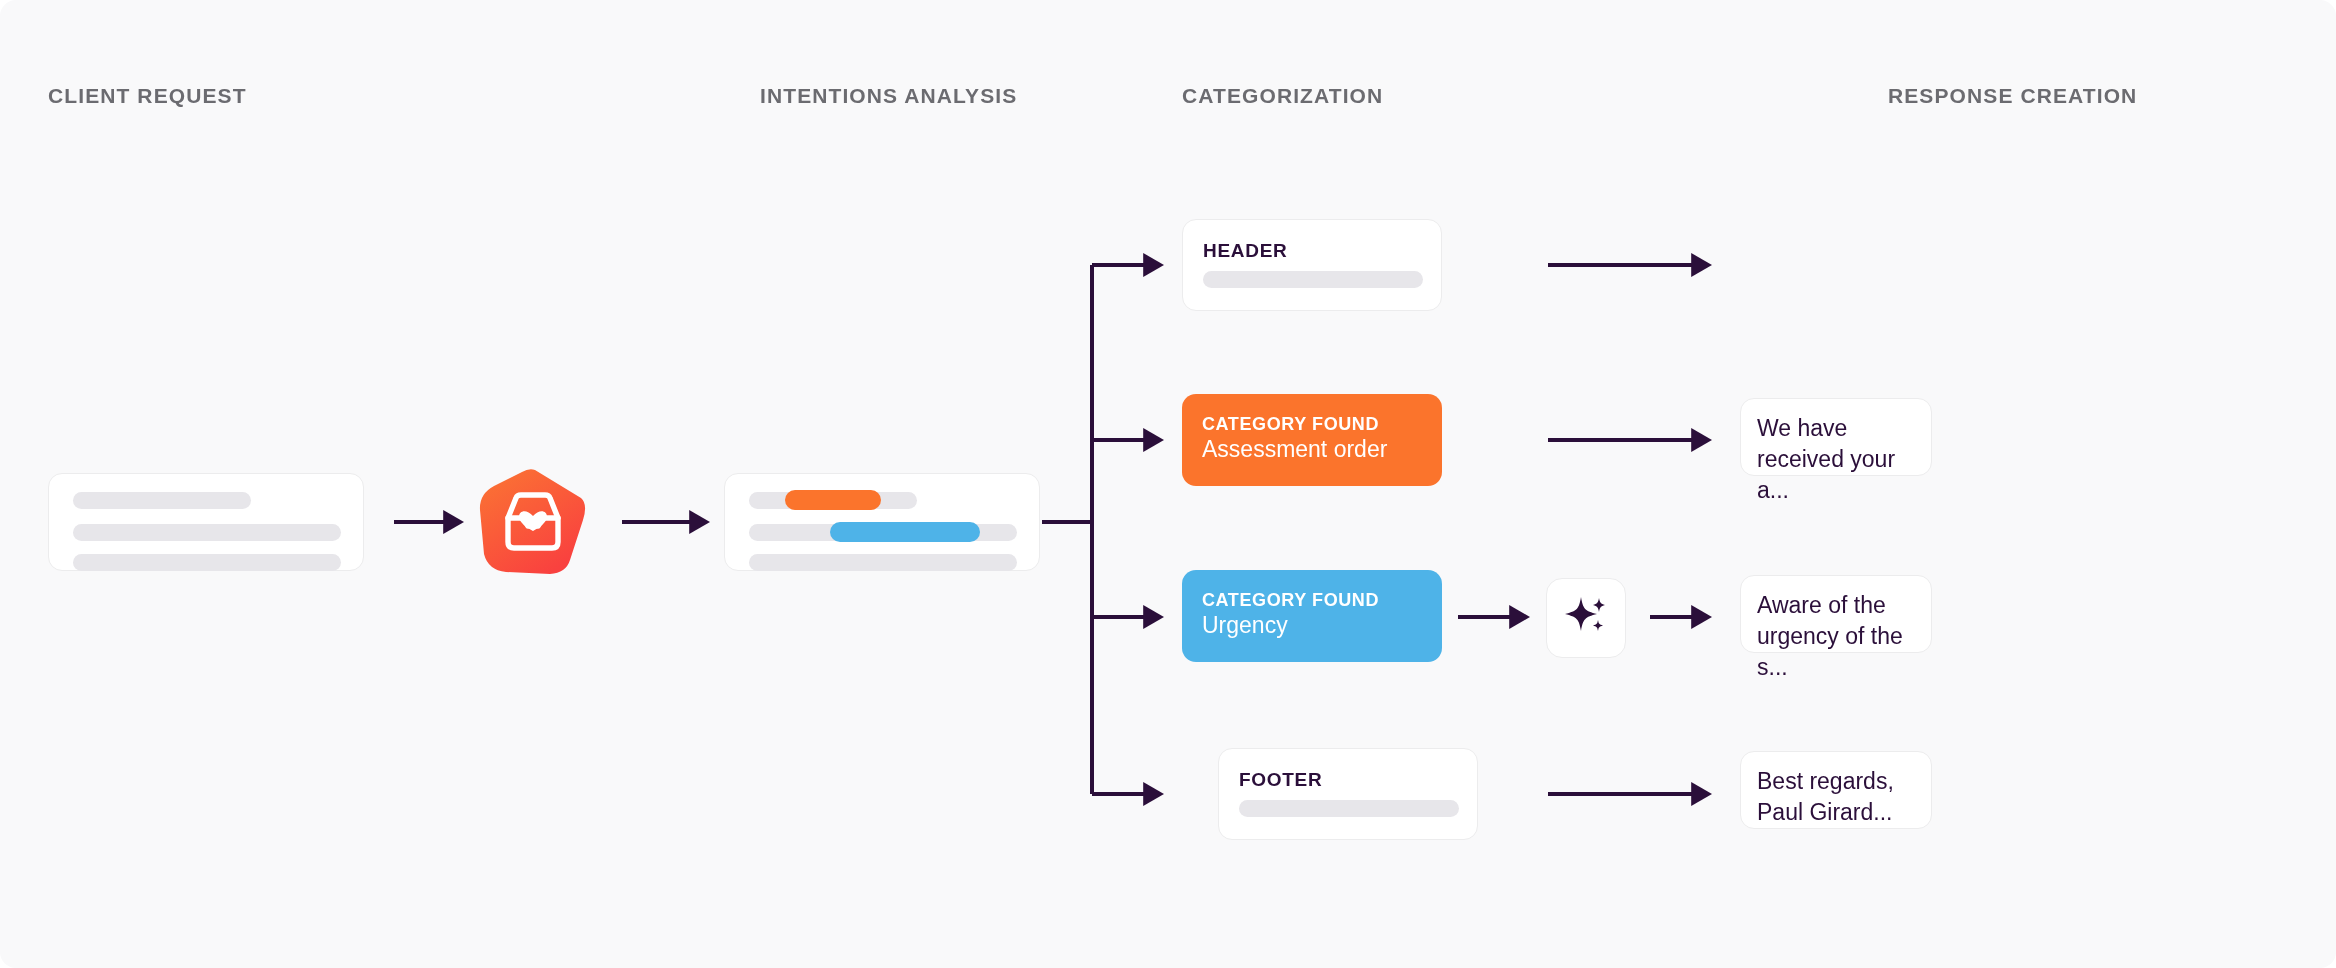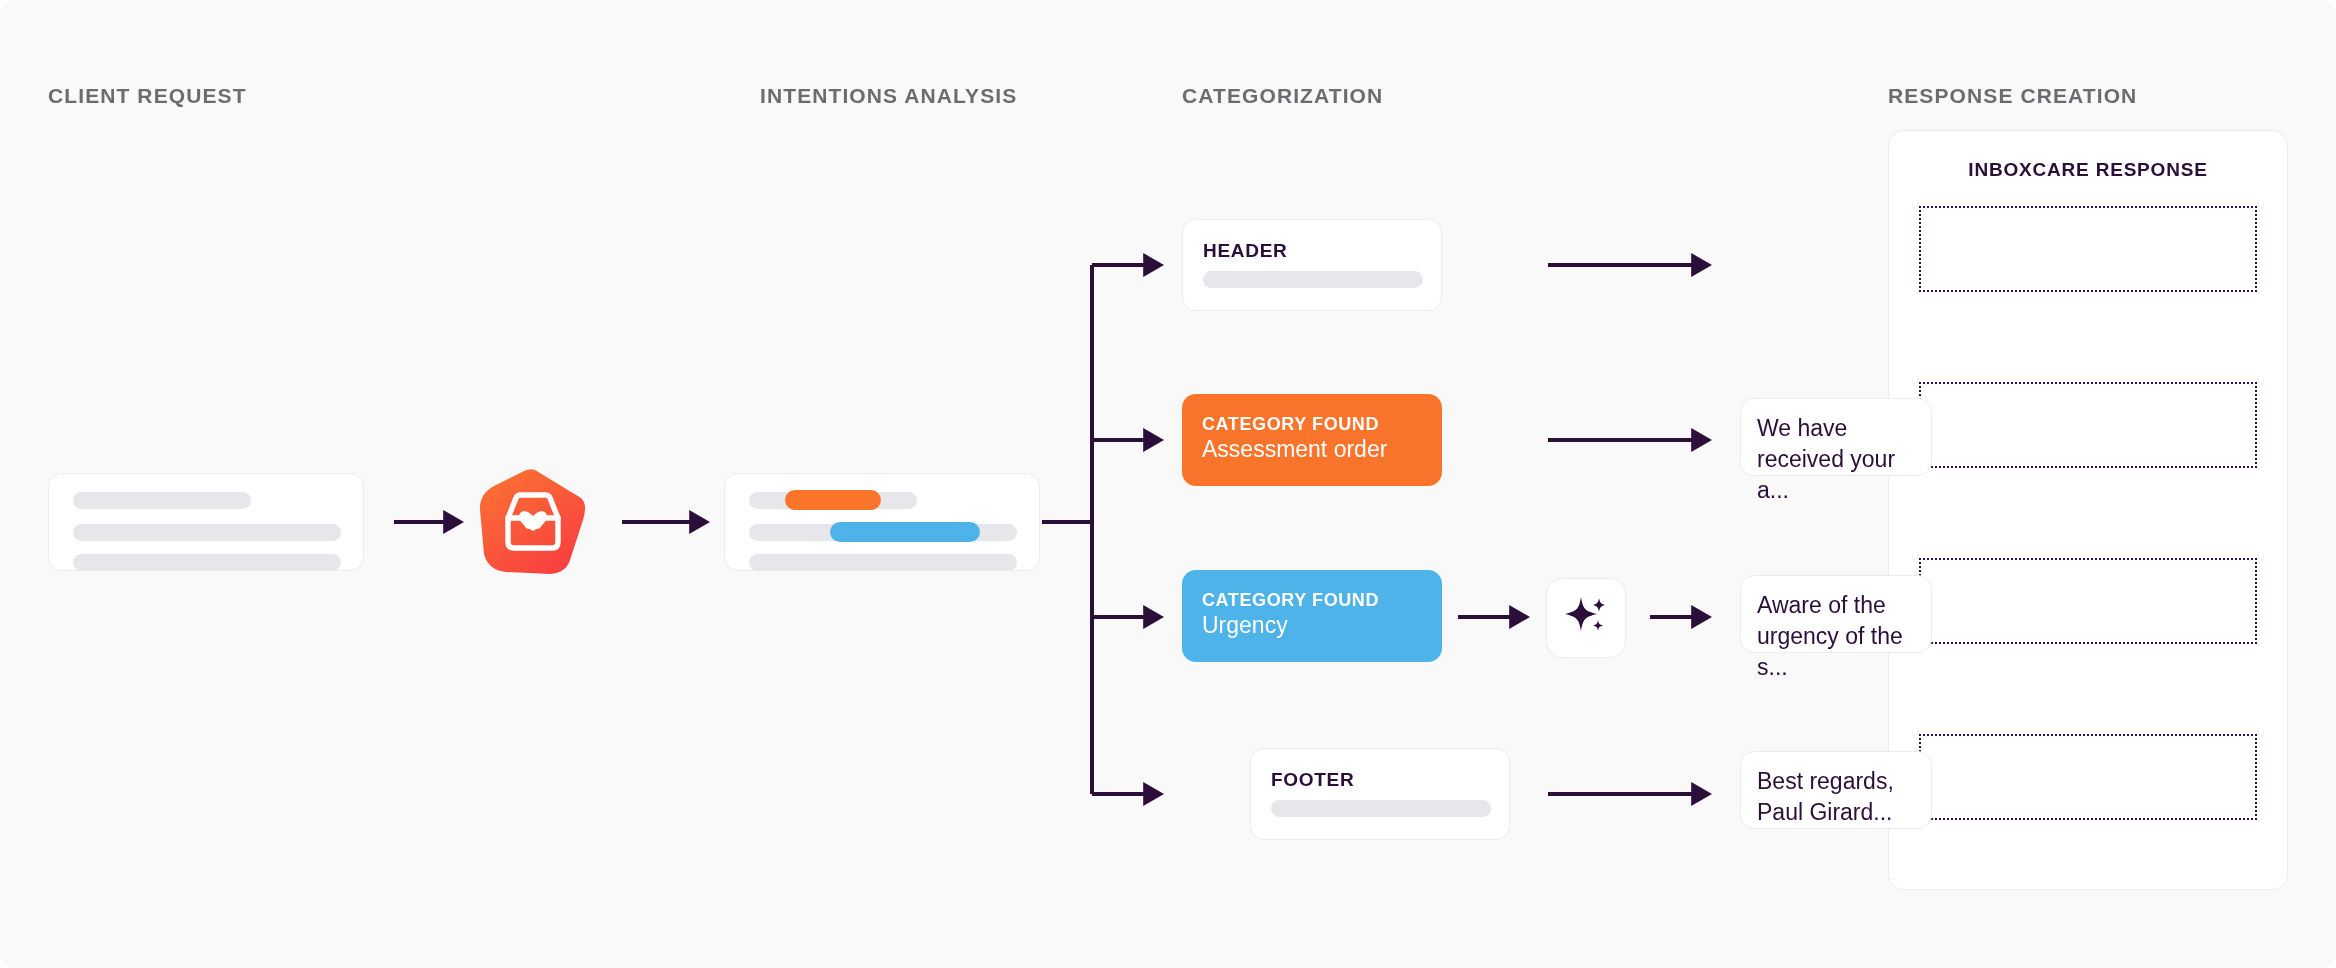--- a/index.html
+++ b/index.html
@@ -94,21 +94,21 @@
     font-size: 18px; font-weight: 700; letter-spacing: .6px; color: #ffffff;
   }
   .cat-filled .cat-value {
     font-size: 23px; font-weight: 400; color: #ffffff; margin-top: 1px;
     white-space: nowrap;
   }
 
   #cat-header   { left: 1182px; top: 219px; }
   #cat-assess   { left: 1182px; top: 394px; background: #fb742c; border: none; }
   #cat-urgency  { left: 1182px; top: 570px; background: #4eb3e8; border: none; }
-  #cat-footer   { left: 1250px; top: 748px; }
+  #cat-footer   { left: 1218px; top: 748px; }
 
   
   #sparkle-chip {
     position: absolute; left: 1546px; top: 578px; width: 80px; height: 80px;
     background: #ffffff; border: 1.5px solid #ececed; border-radius: 16px;
     display: flex; align-items: center; justify-content: center;
   }
 
   
   #response-panel {
@@ -242,25 +242,18 @@
   <div id="sparkle-chip">
     <span>
       <svg width="46" height="46" viewBox="0 0 46 46">
         <path d="M18 4 C20 16 22 18 34 21 C22 24 20 26 18 38 C16 26 14 24 2 21 C14 18 16 16 18 4 Z" fill="#2b0f3a"></path>
         <path d="M36 5 C37 10 37.6 10.6 42 12 C37.6 13.4 37 14 36 19 C35 14 34.4 13.4 30 12 C34.4 10.6 35 10 36 5 Z" fill="#2b0f3a"></path>
         <path d="M35 27 C35.8 31 36.2 31.4 40 32.5 C36.2 33.6 35.8 34 35 38 C34.2 34 33.8 33.6 30 32.5 C33.8 31.4 34.2 31 35 27 Z" fill="#2b0f3a"></path>
       </svg>
     </span>
   </div>
 
-  <div id="response-panel">
-    <div id="response-panel-title">INBOXCARE RESPONSE</div>
-    <div class="dash-slot s1"></div>
-    <div class="dash-slot s2"></div>
-    <div class="dash-slot s3"></div>
-    <div class="dash-slot s4"></div>
-  </div>
 
   <div class="resp-card" id="resp-2">We have received your a...</div>
   <div class="resp-card" id="resp-3">Aware of the urgency of the s...</div>
   <div class="resp-card" id="resp-4">Best regards, Paul Girard...</div>
 
 </div>
 
 </body></html>

